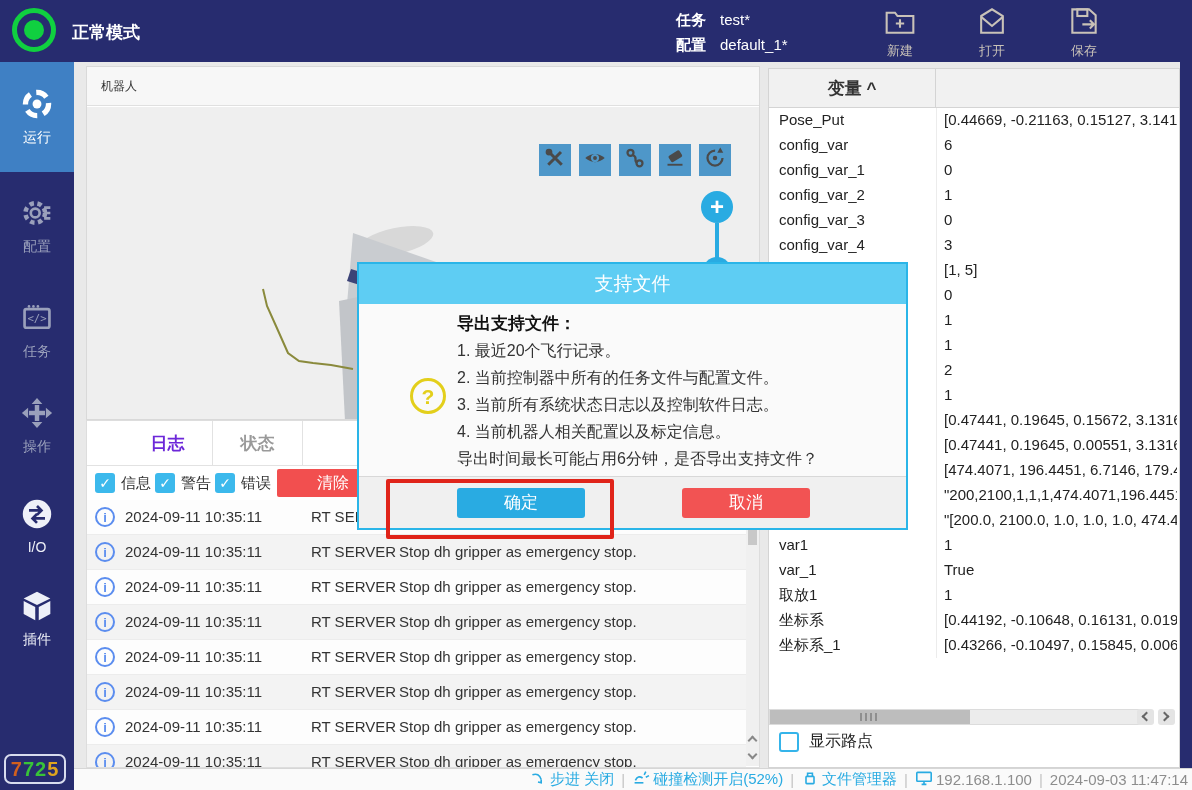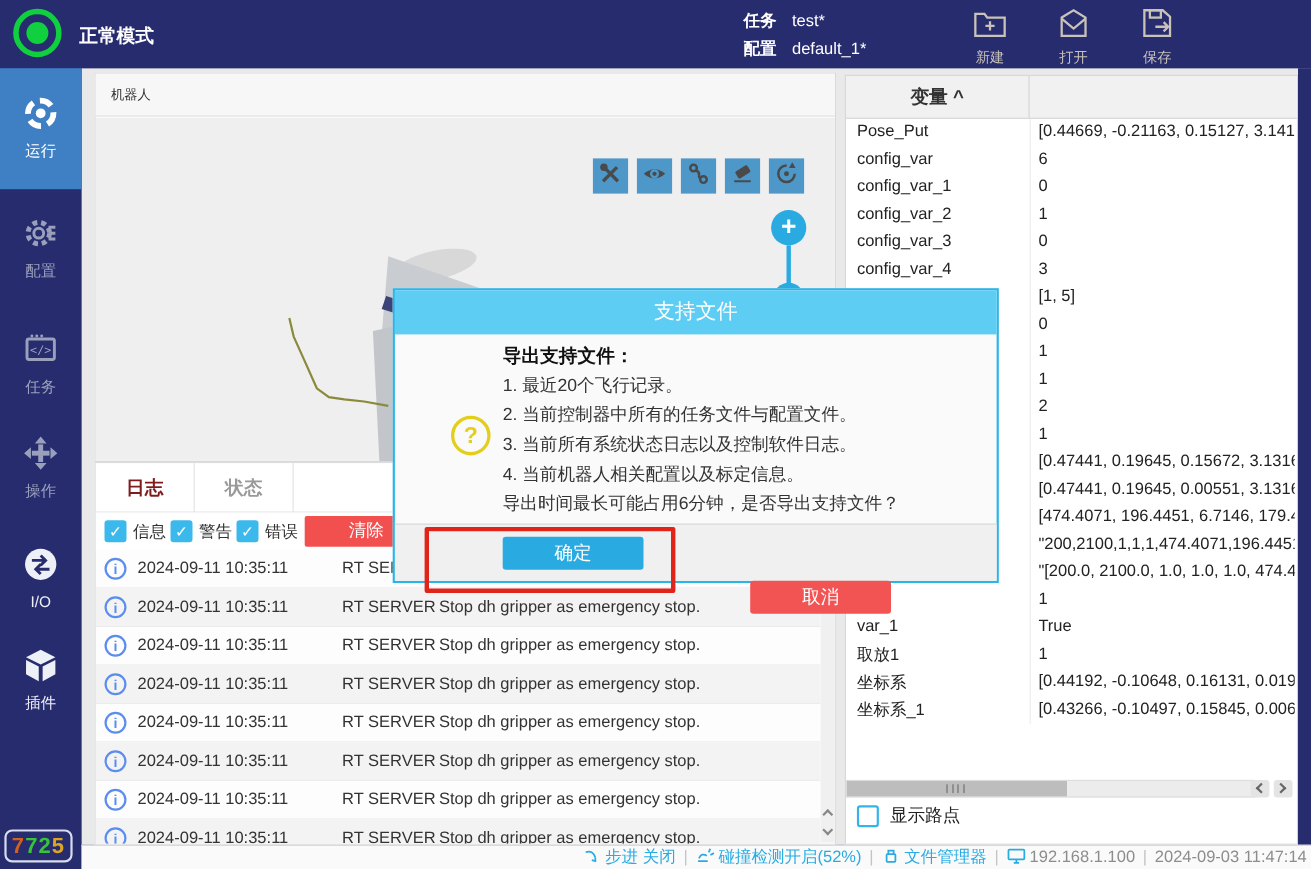--- a/index.html
+++ b/index.html
@@ -6,21 +6,21 @@
   html,body { width:1192px; height:790px; overflow:hidden; font-family:"Liberation Sans","DejaVu Sans",sans-serif; background:#272c6f; }
 
   
   .topbar { position:absolute; left:0; top:0; width:1192px; height:62px; background:#272c6f; z-index:3; }
   .logo { position:absolute; left:12px; top:8px; width:44px; height:44px; border:5px solid #10d040; border-radius:50%; }
   .logo-inner { position:absolute; left:50%; top:50%; width:20px; height:20px; margin:-10px 0 0 -10px; background:#10d040; border-radius:50%; }
   .mode { position:absolute; left:72px; top:21px; color:#fff; font-size:17px; font-weight:bold; }
   .task-info { position:absolute; left:676px; top:7px; color:#fff; font-size:15px; }
   .ti-row { height:25px; line-height:25px; }
   .ti-label { font-weight:bold; margin-right:14px; }
-  .topbar-actions { position:absolute; left:876px; top:6px; display:flex; gap:28px; }
+  .topbar-actions { position:absolute; left:876px; top:6px; display:flex; gap:44px; }
   .tb-action { width:48px; display:flex; flex-direction:column; align-items:center; gap:2px; color:#c9c2b8; cursor:pointer; }
   .tb-action svg { width:36px; height:30px; }
   .tb-action .tb-label { font-size:13px; }
 
   
   .sidebar { position:absolute; left:0; top:62px; width:74px; height:728px; background:#272c6f; z-index:3;text-align:right; }
   .side-item { position:absolute; left:0; width:74px; display:flex; flex-direction:column; align-items:center; justify-content:center; gap:5px; cursor:pointer; }
   .side-item svg { width:32px; height:32px; }
   .side-label { font-size:14px; }
   .si-run { top:0; height:110px; background:#3f80c4; color:#ffffff; }
@@ -43,21 +43,21 @@
   .rp-btn { width:32px; height:32px; background:#4e97c9; display:flex; align-items:center; justify-content:center; cursor:pointer; }
   .rp-btn svg { width:24px; height:24px; }
   .node-plus { position:absolute; left:614px; top:84px; width:32px; height:32px; border-radius:50%; background:#29abe2; color:#fff; font-size:24px; font-weight:bold; display:flex; align-items:center; justify-content:center; z-index:5; cursor:pointer; }
   .node-line { position:absolute; left:628px; top:116px; width:4px; height:48px; background:#29abe2; z-index:5; }
   .node-lower { position:absolute; left:616px; top:150px; width:28px; height:28px; border-radius:50%; background:#29abe2; z-index:5; }
 
   
   .log-panel { position:absolute; left:86px; top:420px; width:674px; height:348px; background:#fff; border:1px solid #ddd; overflow:hidden; }
   .log-tabs { position:absolute; left:0; top:0; right:0; height:45px; border-bottom:1px solid #e2e2e2; display:flex; }
   .log-tab { width:90px; height:45px; line-height:45px; text-align:center; font-size:17px; font-weight:bold; border-right:1px solid #e2e2e2; cursor:pointer; }
-  .log-tab.active { color:#7f1d1d; }
+  .log-tab.active { color:#6d28d9;margin-left:36px; }
   .log-tab.inactive { color:#9a9a9a; }
   .log-filters { position:absolute; left:0; top:45px; right:0; height:34px; background:#fff; }
   .filter { position:absolute; top:7px; display:flex; align-items:center; gap:6px; font-size:15px; color:#333; cursor:pointer; }
   .cbx { width:20px; height:20px; background:#3cb9ec; border-radius:3px; color:#fff; font-size:14px; display:flex; align-items:center; justify-content:center; }
   .f1 { left:8px; } .f2 { left:68px; } .f3 { left:128px; }
   .clear-btn { position:absolute; left:190px; top:3px; width:164px; height:28px; background:#f24f4f; color:#fff; font-size:16px; line-height:28px; padding-left:40px; border-radius:2px; cursor:pointer; }
   .log-list { position:absolute; left:0; top:79px; right:13px; bottom:0; overflow:hidden; }
   .log-row { position:relative; height:35px; border-bottom:1px solid #ececec; background:#fdfdfd; }
   .log-row:nth-child(even) { background:#f3f3f3; }
   .info-icon { position:absolute; left:8px; top:7px; width:20px; height:20px; border:2px solid #5b8def; border-radius:50%; color:#5b8def; font-size:13px; font-weight:bold; text-align:center; line-height:17px; }
@@ -103,21 +103,21 @@
   
   .dialog { position:absolute; left:357px; top:262px; width:551px; height:268px; background:#fafafa; border:2px solid #2ab5e8; z-index:10; }
   .dlg-header { position:absolute; left:0; top:0; right:0; height:40px; background:#5ecdf3; color:#fff; font-size:19px; text-align:center; line-height:40px; }
   .dlg-q { position:absolute; left:51px; top:114px; width:36px; height:36px; border:3px solid #e3cf1b; border-radius:50%; color:#e3cf1b; font-size:21px; font-weight:bold; text-align:center; line-height:31px; }
   .dlg-text { position:absolute; left:98px; top:46px; right:14px; }
   .dlg-title { font-size:17px; font-weight:bold; color:#111; line-height:27px; }
   .dlg-line { font-size:16px; color:#333; line-height:27px; }
   .dlg-footer { position:absolute; left:0; bottom:0; right:0; height:52px; background:#f0f0f0; border-top:1px solid #d8d8d8; }
   .dlg-btn { position:absolute; top:11px; width:128px; height:30px; border-radius:3px; color:#fff; font-size:17px; text-align:center; line-height:30px; cursor:pointer; }
   .dlg-ok { left:98px; background:#29abe2; }
-  .dlg-cancel { left:323px; background:#f25353;margin-top:40px; }
+  .dlg-cancel { left:323px; background:#f25353; }
 
   .annotation { position:absolute; left:386px; top:479px; width:228px; height:60px; border:4px solid #e0241a; border-radius:2px; z-index:20; pointer-events:none; }
 </style>
 </head>
 <body>
 
 <div class="topbar">
   <div class="logo">
       <div class="logo-inner"></div>
     </div>

